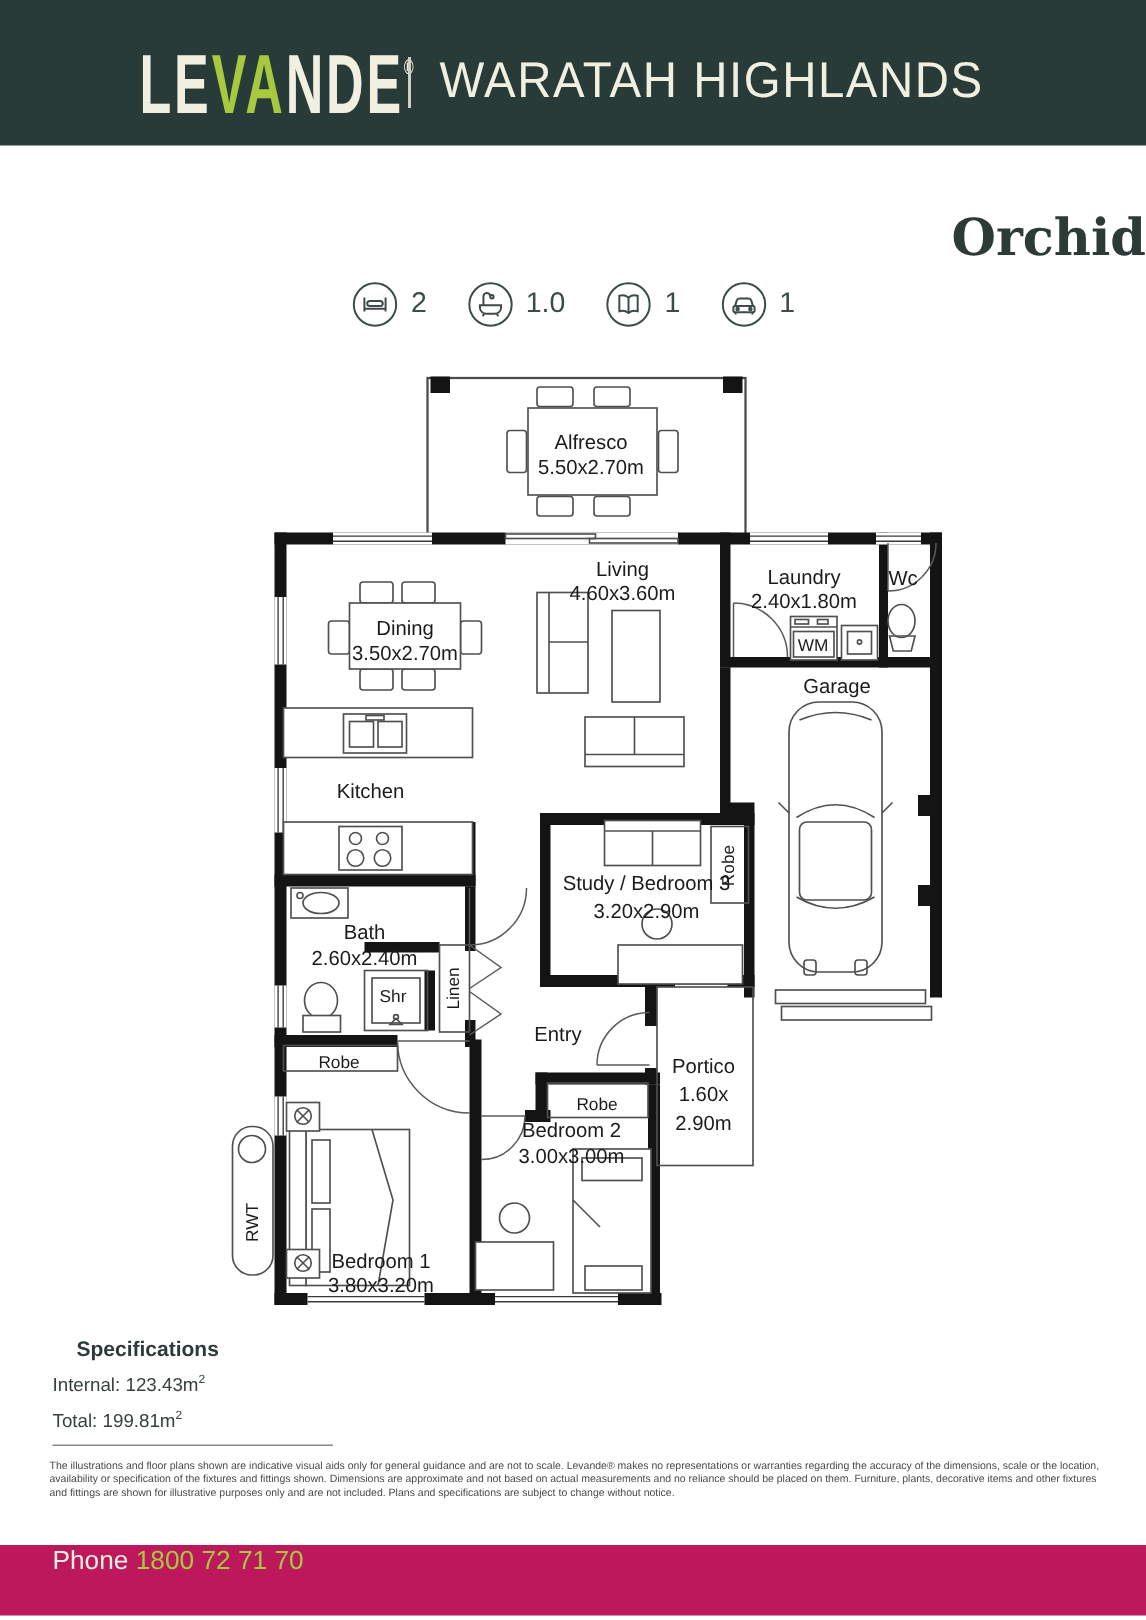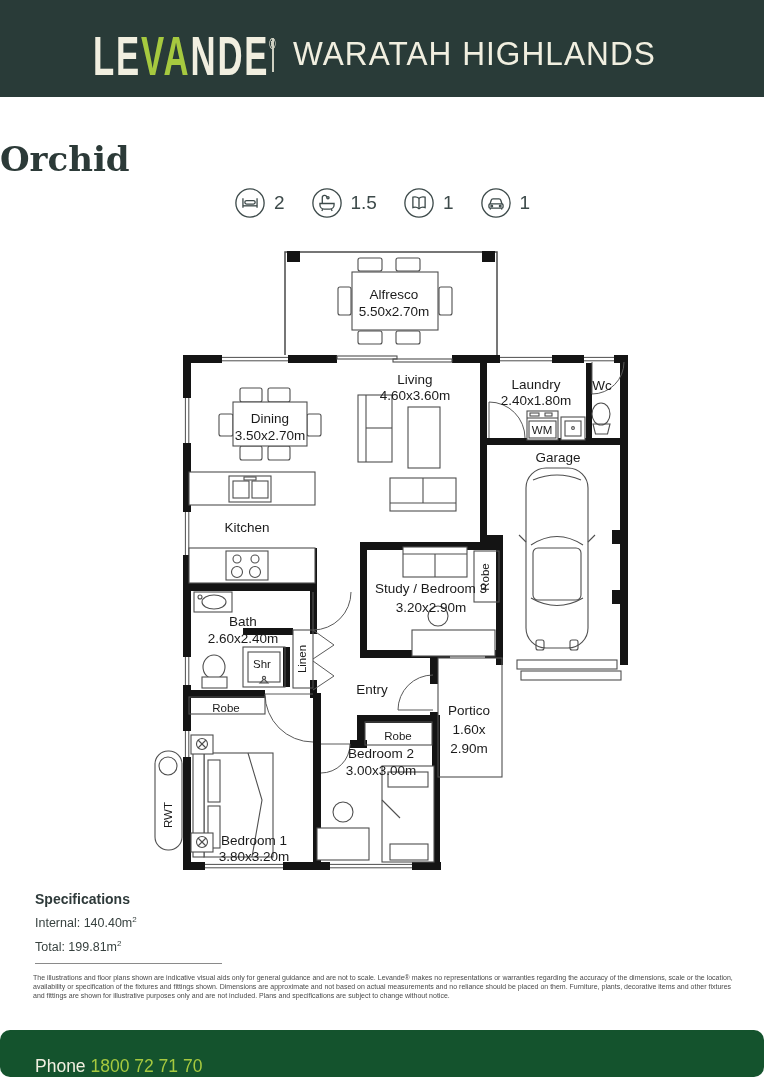--- a/index.html
+++ b/index.html
@@ -17,41 +17,41 @@
   }
   .logo-cream{color:#f1efe0;}
   .logo-lime{color:#a6c93f;}
   .logo-reg{font-size:14px;vertical-align:26px;letter-spacing:0;color:#f1efe0;}
   .logo-divider{position:absolute;left:272px;top:38px;width:2px;height:34px;background:#cfd0c2;}
   .community{
     position:absolute;left:293px;top:36px;color:#f1efe0;font-size:31px;letter-spacing:1px;
     white-space:nowrap;transform:scale(1.02,1.08);transform-origin:left center;
   }
   
-  .title{position:absolute;top:139px;left:0;width:764px;text-align:left;
+  .title{position:absolute;top:139px;left:0;width:764px;text-align:right;
     font-family:"DejaVu Serif","Liberation Serif",serif;font-weight:bold;
     font-size:34px;color:#2c3a38;}
   
   .stats{position:absolute;top:187px;left:0;width:764px;display:flex;justify-content:center;gap:26px;}
   .stat{display:flex;align-items:center;gap:8px;}
   .stat svg{display:block;}
   .stat-num{font-size:19px;color:#3d4a4a;}
   
   .specs{position:absolute;left:35px;top:891px;color:#2e3a3a;}
-  .specs-h{font-weight:bold;font-size:14px;margin:0 0 8px 0;}
+  .specs-h{font-weight:bold;font-size:14px;margin:0 0 8px 16px;}
   .specs-line{font-size:12.5px;margin:0 0 9px 0;color:#37413f;}
   .specs-line sup{font-size:8px;}
   .specs-rule{width:187px;border-top:1px solid #8a8a8a;margin-top:2px;}
   
   .disclaimer{position:absolute;left:33px;top:973px;width:706px;
     font-size:7px;line-height:9px;color:#4a4a4a;}
   
-  .footer{position:absolute;top:1030px;left:0;width:764px;height:47px;background:#14532d;
-    display:flex;align-items:flex-end;justify-content:space-between;
-    padding:0 35px;box-sizing:border-box;border-radius:10px;}
+  .footer{position:absolute;top:1030px;left:0;width:764px;height:47px;background:#be185d;
+    display:flex;align-items:flex-start;justify-content:space-between;
+    padding:0 35px;box-sizing:border-box;}
   .footer-phone{color:#f1efe0;font-size:17.5px;}
   .footer-phone .num{color:#a6c93f;}
   .footer-url{color:#f1efe0;font-size:17.5px;}
   
   .plan-svg{position:absolute;left:0;top:245px;}
   .wall{fill:#141414;}
   .win{fill:#ffffff;}
   .winl{stroke:#3a3a3a;stroke-width:0.9;}
   .fur{fill:#ffffff;stroke:#4f4f4f;stroke-width:1.1;}
   .furn{fill:none;stroke:#4f4f4f;stroke-width:1.1;}
@@ -90,21 +90,21 @@
     <span>
       <svg width="32" height="32" viewBox="0 0 34 34" fill="none" stroke="#3d4a4a" stroke-width="1.4">
         <circle cx="17" cy="17" r="15"></circle>
         <path d="M9.5 17.5 h15 v1.6 a4.4 4.4 0 0 1 -4.4 4.4 h-6.2 a4.4 4.4 0 0 1 -4.4 -4.4 z"></path>
         <path d="M12 17.5 v-6 a2.4 2.4 0 0 1 4.8 -0.4"></path>
         <circle cx="18" cy="11.5" r="1.2"></circle>
         <line x1="12.5" y1="23.5" x2="11.5" y2="25.3"></line>
           <line x1="21.5" y1="23.5" x2="22.5" y2="25.3"></line>
       </svg>
     </span>
-    <span class="stat-num">1.5</span>
+    <span class="stat-num">1.0</span>
   </div>
   <div class="stat">
     <span>
       <svg width="32" height="32" viewBox="0 0 34 34" fill="none" stroke="#3d4a4a" stroke-width="1.4">
         <circle cx="17" cy="17" r="15"></circle>
         <path d="M17 12 c-2 -1.6 -4.6 -1.8 -6.5 -1.2 v11 c1.9 -0.6 4.5 -0.4 6.5 1.2 c2 -1.6 4.6 -1.8 6.5 -1.2 v-11 c-1.9 -0.6 -4.5 -0.4 -6.5 1.2 z"></path>
         <line x1="17" y1="12" x2="17" y2="23"></line>
       </svg>
     </span>
     <span class="stat-num">1</span>
@@ -382,21 +382,21 @@
     <text class="lbl" x="381" y="758">Bedroom 2</text>
     <text class="lbl" x="381" y="775">3.00x3.00m</text>
     <text class="sml" x="169" y="818" transform="rotate(-90 169 815)">RWT</text>
     <text class="lbl" x="254" y="845">Bedroom 1</text>
     <text class="lbl" x="254" y="861">3.80x3.20m</text>
   </g>
 </svg>
 
 <div class="specs">
   <p class="specs-h">Specifications</p>
-  <p class="specs-line"><span>Internal: 140.40m</span><sup>2</sup></p>
+  <p class="specs-line"><span>Internal: 123.43m</span><sup>2</sup></p>
   <p class="specs-line"><span>Total: 199.81m</span><sup>2</sup></p>
   <div class="specs-rule"></div>
 </div>
 
 <div class="disclaimer">The illustrations and floor plans shown are indicative visual aids only for general guidance and are not to scale. Levande® makes no representations or warranties regarding the accuracy of the dimensions, scale or the location, availability or specification of the fixtures and fittings shown. Dimensions are approximate and not based on actual measurements and no reliance should be placed on them. Furniture, plants, decorative items and other fixtures and fittings are shown for illustrative purposes only and are not included. Plans and specifications are subject to change without notice.</div>
 
 <div class="footer">
   <div class="footer-phone">
     <span>Phone</span>
     <span class="num">1800 72 71 70</span>

